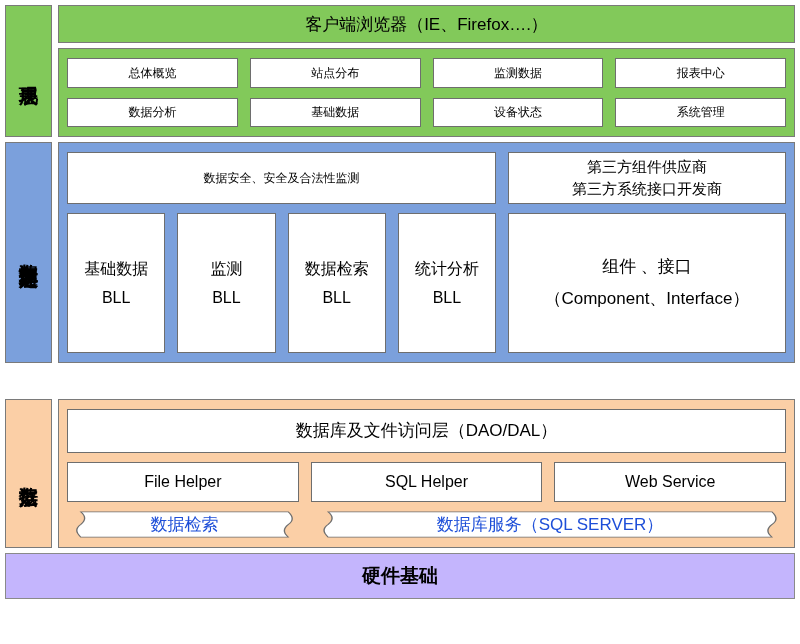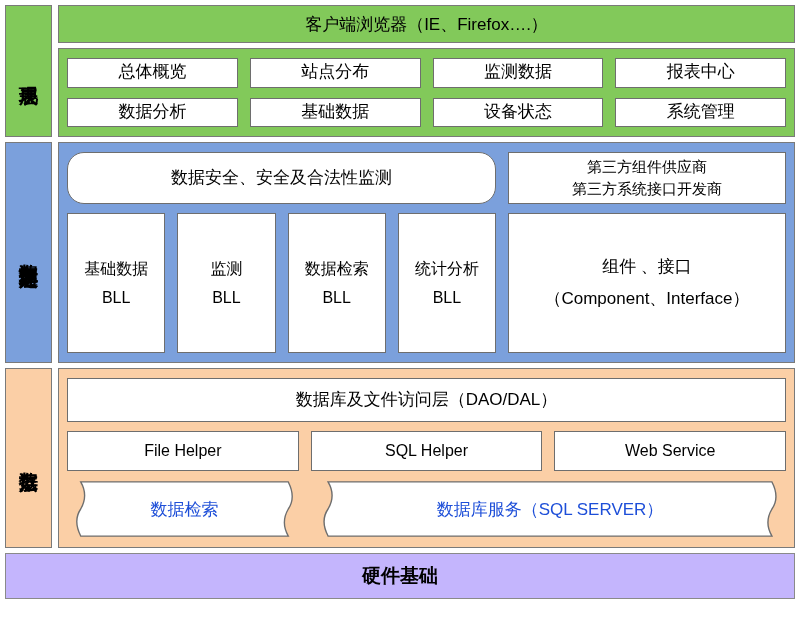--- a/index.html
+++ b/index.html
@@ -57,34 +57,34 @@
     min-width: 0;
   }
   .panel {
     border: 1px solid #7a7a7a;
     box-sizing: border-box;
   }
 
   
   .green  { background: #82c95a; }
   .blue   { background: #7ba0dc; }
-  .orange { background: #fbcfa6; }
+  .orange { background: #fbcfa6; margin-top: 31px; }
   .gray   { background: #c4b5fd; }
 
   
   .card {
     background: #ffffff;
     border: 1px solid #6e6e6e;
     box-sizing: border-box;
     display: flex;
     flex-direction: column;
     align-items: center;
     justify-content: center;
     text-align: center;
-    font-size: 17px;
+    font-size: 12px;
     line-height: 1.35;
     color: #000;
   }
 
   
   .green-tier { height: 132px; }
   .browser-bar {
     height: 38px;
     display: flex;
     align-items: center;
@@ -115,21 +115,21 @@
     display: flex;
     flex-direction: column;
     gap: 9px;
     box-sizing: border-box;
   }
   .blue-top {
     flex: 0 0 52px;
     display: flex;
     gap: 12px;
   }
-  .blue-top .card.security { flex: 1 1 0; border-radius: 17px; }
+  .blue-top .card.security { flex: 1 1 0; }
   .blue-top .card.thirdparty {
     flex: 0 0 278px;
     font-size: 15px;
     line-height: 1.45;
   }
   .blue-bottom {
     flex: 1 1 auto;
     display: flex;
     gap: 12px;
     justify-content: flex-end;

